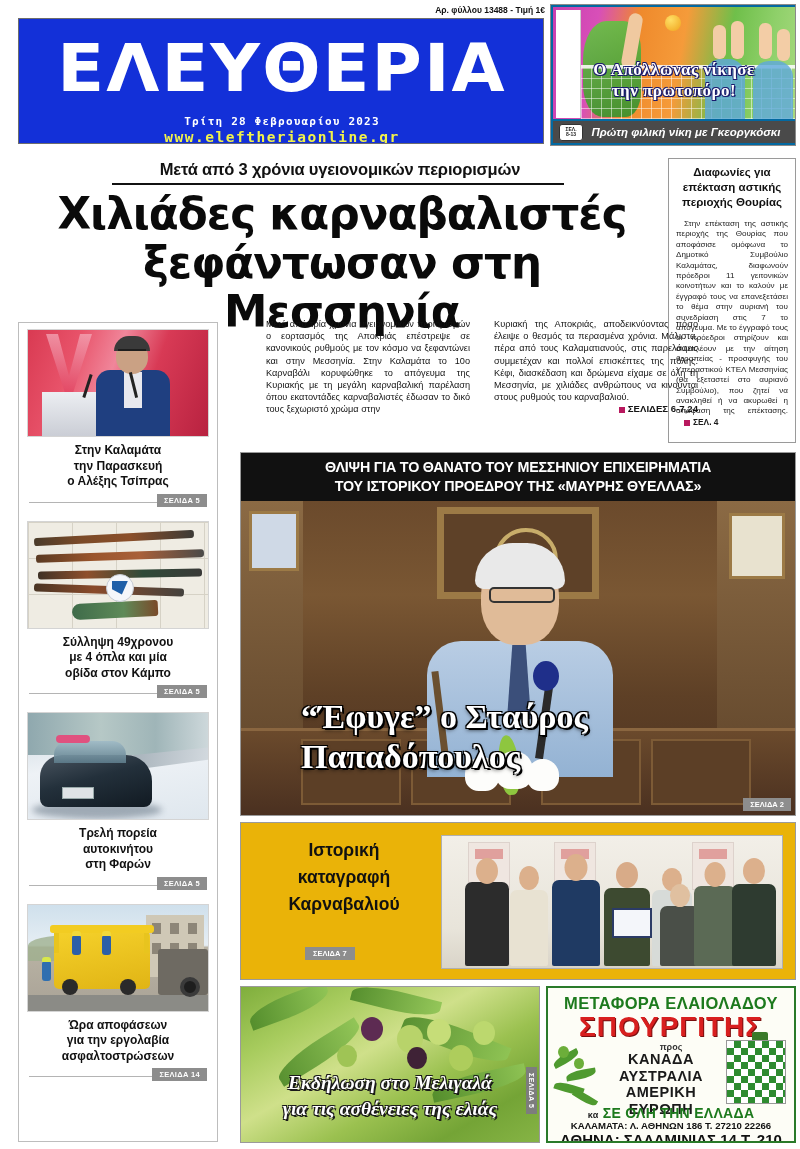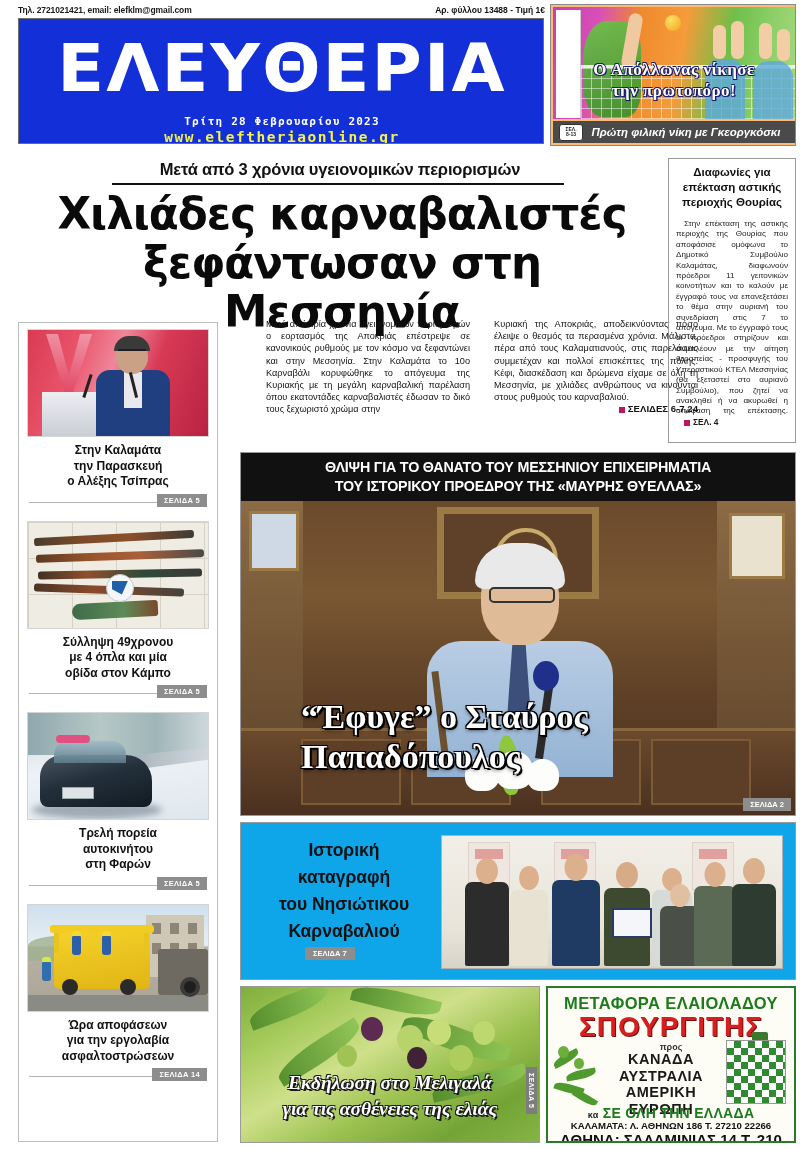--- a/index.html
+++ b/index.html
@@ -11,21 +11,21 @@
   .topbar{position:absolute;left:18px;top:2px;width:526px;height:16px;display:flex;align-items:center;justify-content:space-between;font-size:8.5px;font-weight:bold;color:#1a1a1a;letter-spacing:-.1px;}
   .topbar-right{position:absolute;left:370px;top:2px;width:175px;height:16px;display:flex;align-items:center;justify-content:flex-end;font-size:8.5px;font-weight:bold;}
 
   
   .masthead{position:absolute;left:18px;top:18px;width:526px;height:126px;background:#1330d8;border:1px solid #6d6d6d;box-sizing:border-box;overflow:hidden;}
   .logo-word{position:absolute;left:0;top:8px;width:526px;text-align:center;font-family:"DejaVu Sans",sans-serif;font-weight:bold;font-size:66px;color:#fff;letter-spacing:2px;line-height:84px;white-space:nowrap;transform:scaleX(1.04);}
   .mast-date{position:absolute;left:0;top:96px;width:526px;text-align:center;font-size:11px;font-weight:bold;color:#ffffff;letter-spacing:1.2px;font-family:"DejaVu Sans Mono",monospace;}
   .mast-url{position:absolute;left:0;top:110px;width:526px;text-align:center;font-size:14.5px;font-weight:bold;color:#f2f24a;letter-spacing:1.5px;font-family:"DejaVu Sans Mono",monospace;}
 
   
-  .promo{position:absolute;left:550px;top:4px;width:246px;height:142px;border:1px solid #8a8a8a;box-sizing:border-box;background:#fdba74;overflow:hidden;}
+  .promo{position:absolute;left:550px;top:4px;width:246px;height:142px;border:1px solid #8a8a8a;box-sizing:border-box;background:#0369a1;overflow:hidden;}
   .promo-img{position:absolute;left:2px;top:2px;width:242px;height:112px;overflow:hidden;
     background:linear-gradient(100deg,#c83fb0 0%,#d84fb8 18%,#ef8a2c 34%,#f59b3a 52%,#6fbf4a 70%,#8fd06a 86%,#a8d97f 100%);}
   .promo-brand{position:absolute;left:3px;top:3px;width:24px;height:108px;background:#ffffff;border-right:1px solid #ccc;}
   .promo-net{position:absolute;left:28px;top:58px;width:216px;height:3px;background:rgba(255,255,255,.85);}
   .promo-netgrid{position:absolute;left:28px;top:61px;width:216px;height:52px;
     background-image:linear-gradient(to right,rgba(255,255,255,.5) 1px,transparent 1px),linear-gradient(to bottom,rgba(255,255,255,.5) 1px,transparent 1px);
     background-size:10px 10px;}
   .promo-ball{position:absolute;left:112px;top:8px;width:16px;height:16px;border-radius:50%;background:radial-gradient(circle at 35% 30%,#ffe066,#f0a31c);}
   .promo-p1{position:absolute;left:30px;top:14px;width:58px;height:96px;background:linear-gradient(160deg,#6ec04a,#3d8f2e);border-radius:40% 30% 26% 34%;opacity:.95;}
   .promo-arm{position:absolute;left:72px;top:6px;width:14px;height:56px;background:#f0c9a0;border-radius:7px;transform:rotate(10deg);}
@@ -143,21 +143,21 @@
   .bp-micball{position:absolute;left:292px;top:160px;width:26px;height:30px;border-radius:50%;background:#1f2f8a;}
   .bp-cane{position:absolute;left:196px;top:170px;width:7px;height:92px;background:#6b5030;transform:rotate(-7deg);}
   .bp-flower{position:absolute;left:210px;top:238px;width:120px;height:60px;}
   .bp-flower i{position:absolute;background:#fdfdfb;border-radius:50% 50% 40% 40%;}
   .bp-leaf{position:absolute;left:258px;top:234px;width:20px;height:60px;background:#8ec63f;border-radius:50% 50% 40% 40%;transform:rotate(-6deg);}
   .bp-title{position:absolute;left:60px;top:196px;width:440px;font-family:"Liberation Serif",serif;font-size:34px;font-weight:bold;line-height:40px;color:#fff;
     text-shadow:2px 2px 0 #000,-1.3px -1.3px 0 #000,1.3px -1.3px 0 #000,-1.3px 1.3px 0 #000,0 2px 4px rgba(0,0,0,.7);}
   .bp-badge{position:absolute;right:4px;bottom:4px;background:#8d8d8d;color:#fff;font-size:7.5px;font-weight:bold;padding:2px 7px;}
 
   
-  .recbox{position:absolute;left:240px;top:822px;width:556px;height:158px;border:1px solid #9a9a9a;box-sizing:border-box;background:#0ea5e9;}
+  .recbox{position:absolute;left:240px;top:822px;width:556px;height:158px;border:1px solid #9a9a9a;box-sizing:border-box;background:#eab308;}
   .rec-title{position:absolute;left:10px;top:14px;width:186px;text-align:center;font-size:17.5px;font-weight:bold;line-height:27px;color:#111;}
   .rec-badge{position:absolute;left:64px;top:124px;background:#8d8d8d;color:#fff;font-size:7.5px;font-weight:bold;padding:2px 8px;}
   .rec-photo{position:absolute;left:200px;top:12px;width:342px;height:134px;border:1px solid #b0b0b0;box-sizing:border-box;background:linear-gradient(180deg,#f2efe8 0%,#e8e4da 70%,#d9d4c8 100%);overflow:hidden;}
   .rec-photo .wallart{position:absolute;top:6px;width:40px;height:46px;background:#efe6e0;border:1px solid #ddd2cc;}
   .rec-photo .wallart i{position:absolute;left:6px;top:6px;right:6px;height:10px;background:#d25a5a;opacity:.5;}
   .person{position:absolute;bottom:2px;}
   .person .h{position:absolute;left:50%;transform:translateX(-50%);border-radius:50%;}
   .person .b{position:absolute;left:50%;transform:translateX(-50%);border-radius:7px 7px 2px 2px;}
   .plaque{position:absolute;width:36px;height:26px;background:#f4f6fa;border:2px solid #2b3b66;}
 
@@ -187,23 +187,20 @@
   .ad-can{position:absolute;right:8px;top:52px;width:58px;height:62px;background:#ffffff;border:1px solid #999;
     background-image:linear-gradient(45deg,#2e8b30 25%,transparent 25%),linear-gradient(-45deg,#2e8b30 25%,transparent 25%),linear-gradient(45deg,transparent 75%,#2e8b30 75%),linear-gradient(-45deg,transparent 75%,#2e8b30 75%);
     background-size:14px 14px;background-position:0 0,0 7px,7px -7px,-7px 0;}
   .ad-cap{position:absolute;right:26px;top:44px;width:16px;height:10px;background:#3a7a2a;border-radius:2px;}
 </style>
 </head>
 <body>
 
 <div class="page">
 
-  <div class="topbar">
-    <span>Τηλ. 2721021421, email: elefklm@gmail.com</span>
-  </div>
   <div class="topbar-right">
     <span>Αρ. φύλλου 13488 - Τιμή 1€</span>
   </div>
 
   <div class="masthead">
     <div class="logo-word">ΕΛΕΥΘΕΡΙΑ</div>
     <div class="mast-date">Τρίτη 28 Φεβρουαρίου 2023</div>
     <div class="mast-url">www.eleftheriaonline.gr</div>
   </div>
 
@@ -410,21 +407,20 @@
         <div>Παπαδόπουλος</div>
       </div>
       <div class="bp-badge">ΣΕΛΙΔΑ 2</div>
     </div>
   </div>
 
   <div class="recbox">
     <div class="rec-title">
       <div>Ιστορική</div>
       <div>καταγραφή</div>
-      <div>του Νησιώτικου</div>
       <div>Καρναβαλιού</div>
     </div>
     <div class="rec-badge">ΣΕΛΙΔΑ 7</div>
     <div class="rec-photo">
       <div class="wallart" style="left:26px">
           <i></i>
         </div>
       <div class="wallart" style="left:112px">
           <i></i>
         </div>

